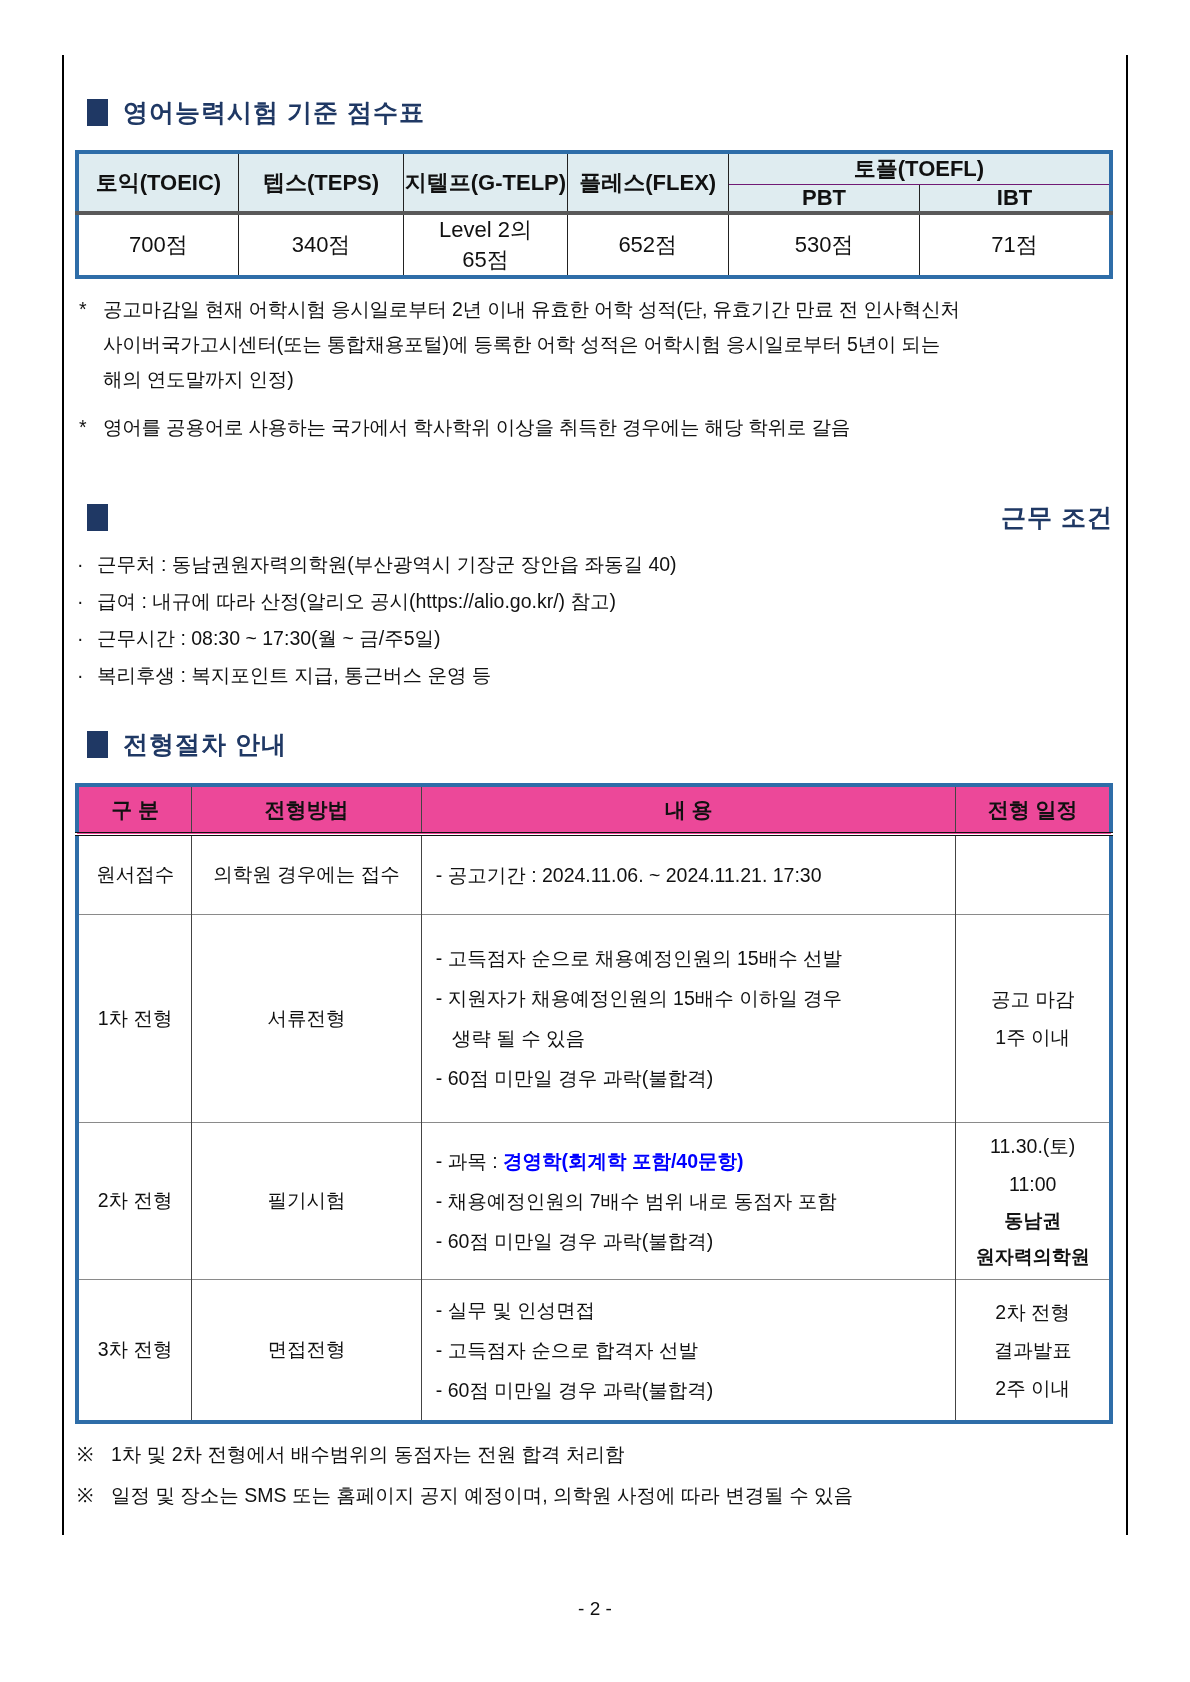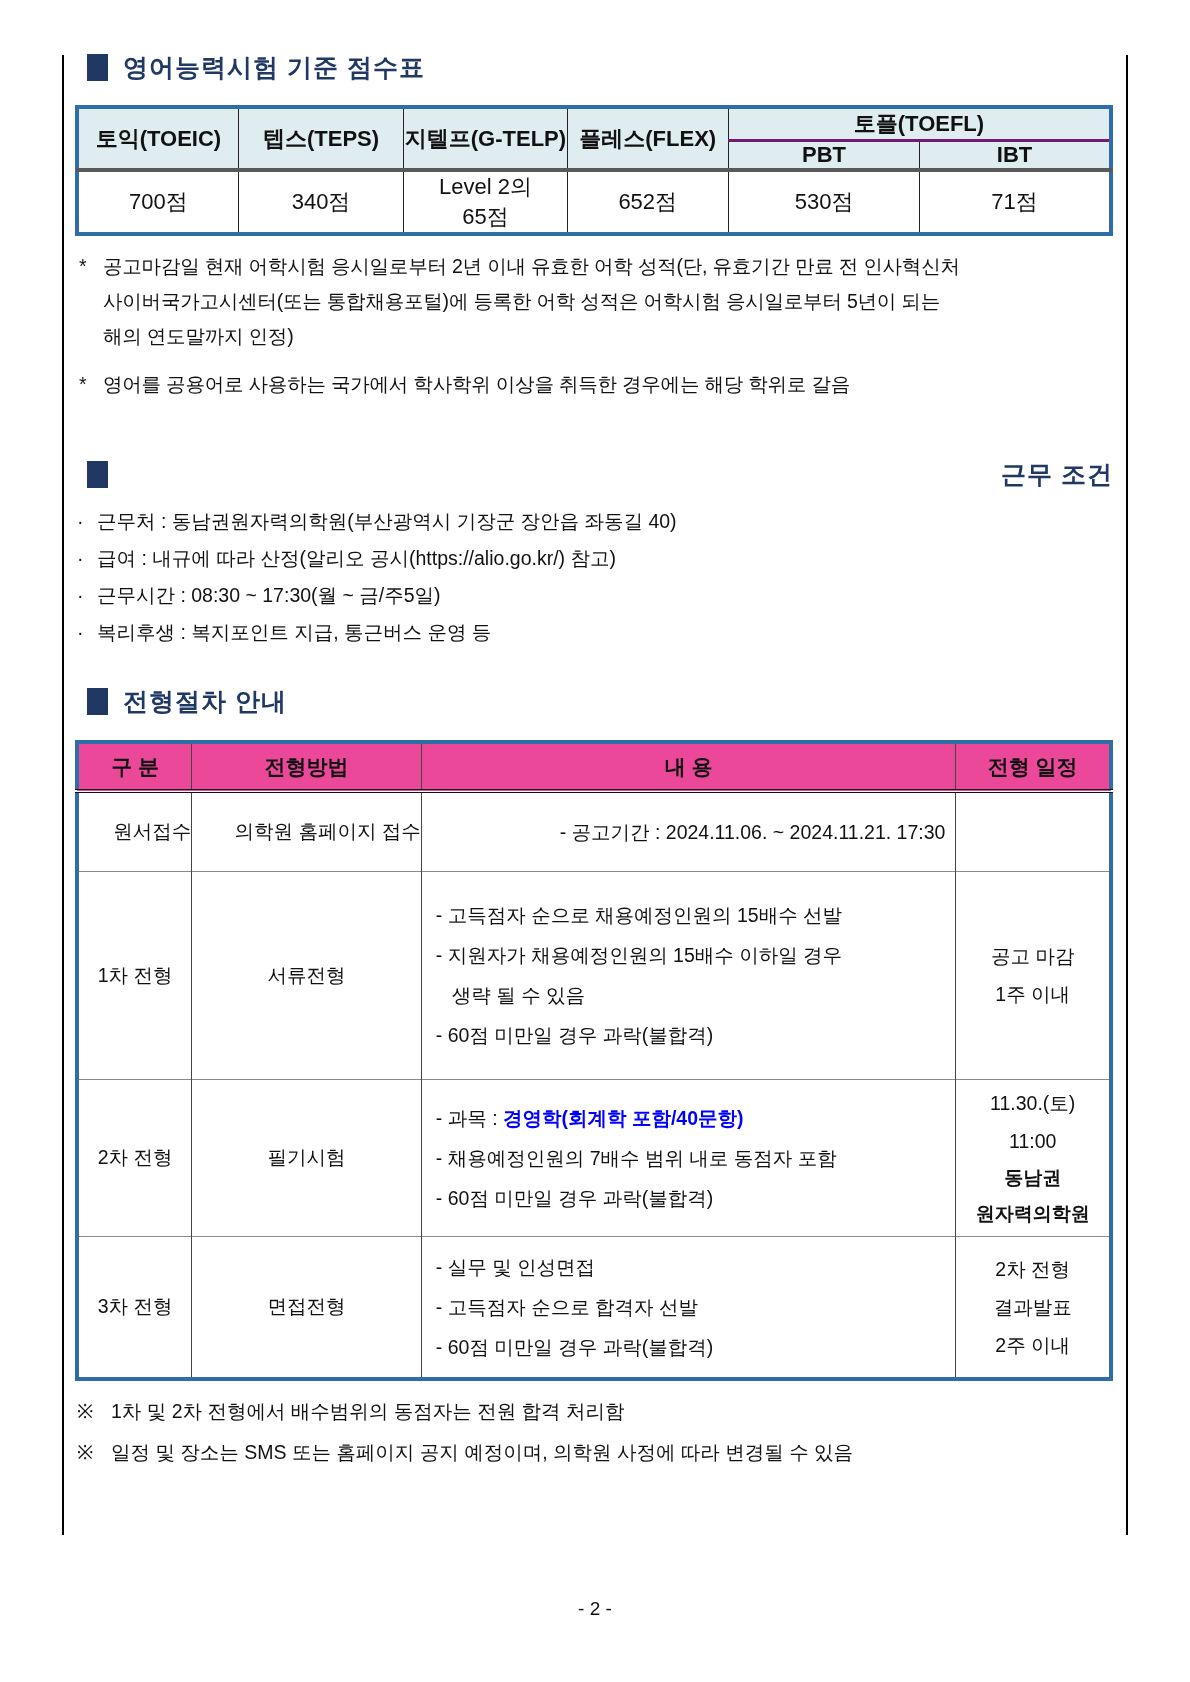--- a/index.html
+++ b/index.html
@@ -12,31 +12,31 @@
   .vline.left { left:62px; }
   .vline.right { left:1126px; }
   .content { position:absolute; left:75px; top:0; width:1038px; }
 
   
   .section-heading {
     display:flex; align-items:center; margin-left:12px;
     font-size:25px; font-weight:bold; color:#1F3864; letter-spacing:1px;
   }
   .bullet-square { width:21px; height:27px; background:#1F3864; margin-right:15px; flex:0 0 auto; }
-  .sh1 { padding-top:51px; }
+  .sh1 { padding-top:96px; }
   .sh2 { margin-top:56px;justify-content:space-between; }
   .sh3 { margin-top:34px; }
 
   
   table { border-collapse:collapse; width:100%; table-layout:fixed; }
   .score-table { margin-top:21px; border:4px solid #2E6DA8; font-size:22px; }
   .score-table th, .score-table td { border-left:1px solid #222; text-align:center; }
   .score-table tr:first-child th:first-child { border-left:none; }
   .score-table th { background:#DFECF0; font-weight:bold; height:31px; }
-  .score-table .sub-row th { border-top:3px solid #701a75; height:27px; }
+  .score-table .sub-row th { border-top:1px solid #701a75; height:27px; }
   .score-table .data-row td { border-top:4px solid #595959; height:64px; font-weight:normal; }
   .score-table .two-line { white-space:pre-line; line-height:30px; }
 
   
   .note { display:flex; margin-left:4px; font-size:19.5px; line-height:35px; letter-spacing:-0.2px; }
   .note .marker { width:24px; flex:0 0 auto; text-align:left; }
   .note1 { margin-top:13px; }
   .note2 { margin-top:13px; }
 
   
@@ -46,21 +46,21 @@
 
   
   .proc-table { margin-top:22px; border:4px solid #2E6DA8; font-size:19.5px; }
   .proc-table th, .proc-table td { border-left:1px solid #444; vertical-align:middle; }
   .proc-table th:first-child, .proc-table td.no-left { border-left:none; }
   .proc-table thead th {
     background:#ec4899; font-weight:bold; height:49px; font-size:21px;
     border-bottom:4px double #111;
   }
   .proc-table tbody td { border-top:1px solid #8a8a8a; }
-  .proc-table tbody tr:first-child td { border-top:none;text-align:right; }
+  .proc-table tbody tr:first-child td { border-top:none; }
   .proc-table tbody tr:nth-child(1){ height:80px; }
   .proc-table tbody tr:nth-child(2){ height:208px; }
   .proc-table tbody tr:nth-child(3){ height:148px; }
   .proc-table tbody tr:nth-child(4){ height:143px; }
   .proc-table tbody tr:nth-child(5){ height:84px; }
   .cat-cell, .method-cell { text-align:center; }
   .merged-label { text-align:center; }
   .content-cell { text-align:left; padding:6px 10px 6px 14px; }
   .content-line { line-height:40px; }
   .content-line.indent { padding-left:16px; }
@@ -180,21 +180,21 @@
         <tr>
           <th>구 분</th>
           <th>전형방법</th>
           <th>내 용</th>
           <th>전형 일정</th>
         </tr>
       </thead>
       <tbody id="proc-body">
           <tr>
             <td class="cat-cell no-left">원서접수</td>
-            <td class="method-cell">의학원 홈페이지 접수</td>
+            <td class="method-cell">의학원 경우에는 접수</td>
             <td class="content-cell">
               <div class="content-line">- 공고기간 : 2024.11.06. ~ 2024.11.21. 17:30</div>
             </td>
             <td class="schedule-cell"></td>
           </tr>
           <tr>
             <td class="cat-cell no-left">1차 전형</td>
             <td class="method-cell">서류전형</td>
             <td class="content-cell">
               <div class="content-line">- 고득점자 순으로 채용예정인원의 15배수 선발</div>

